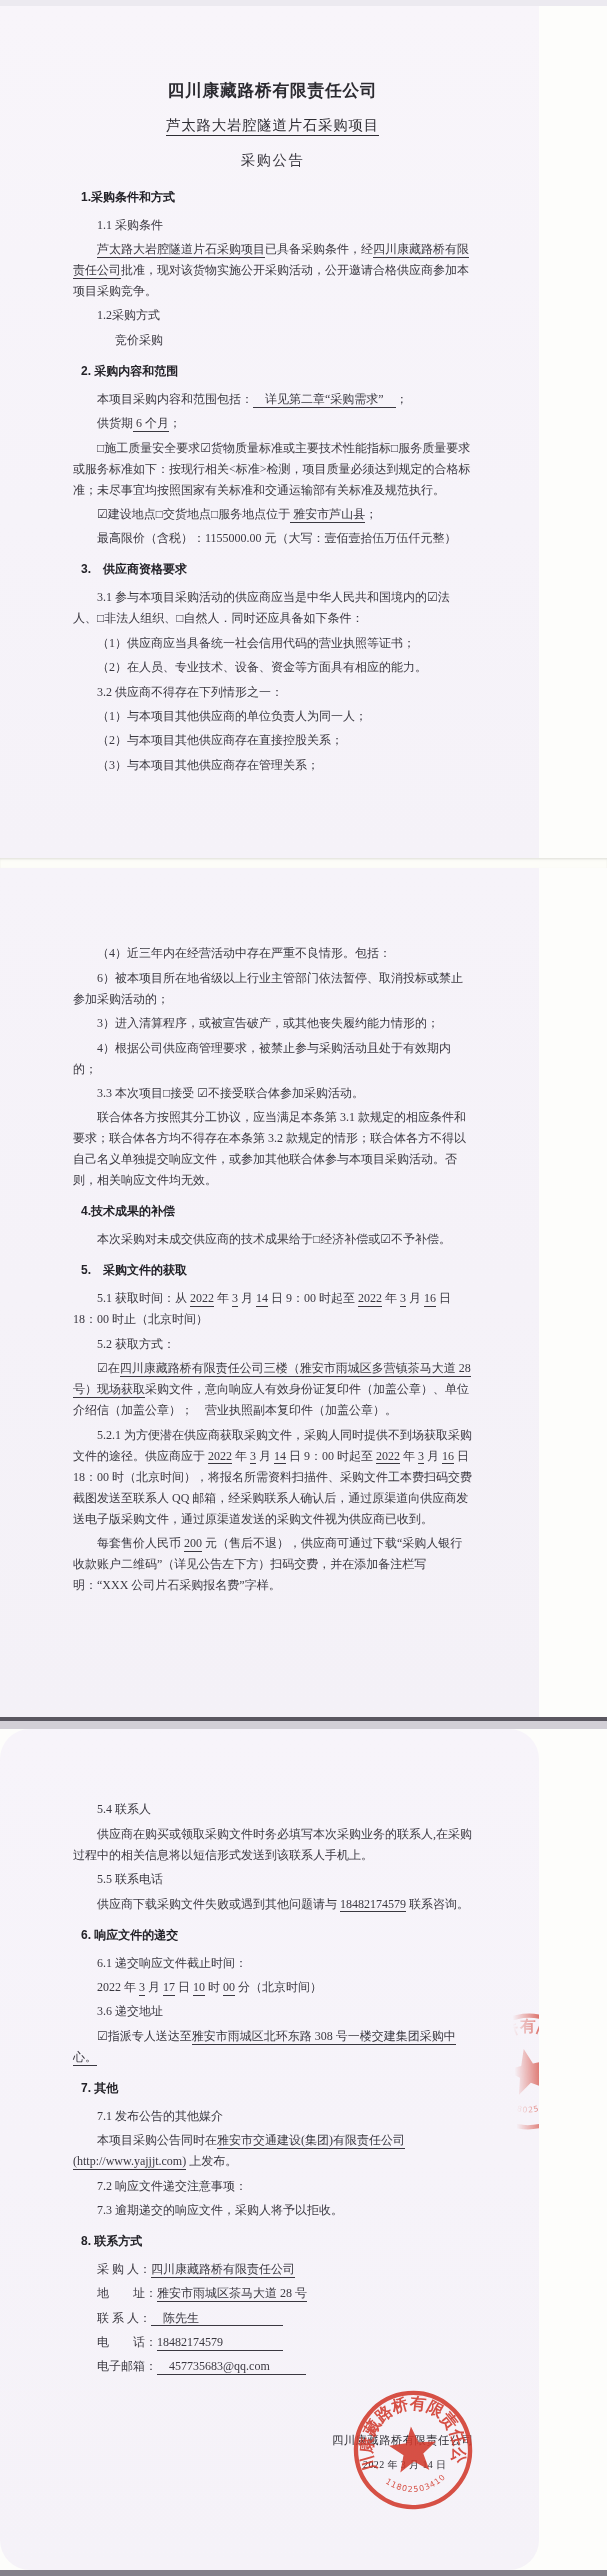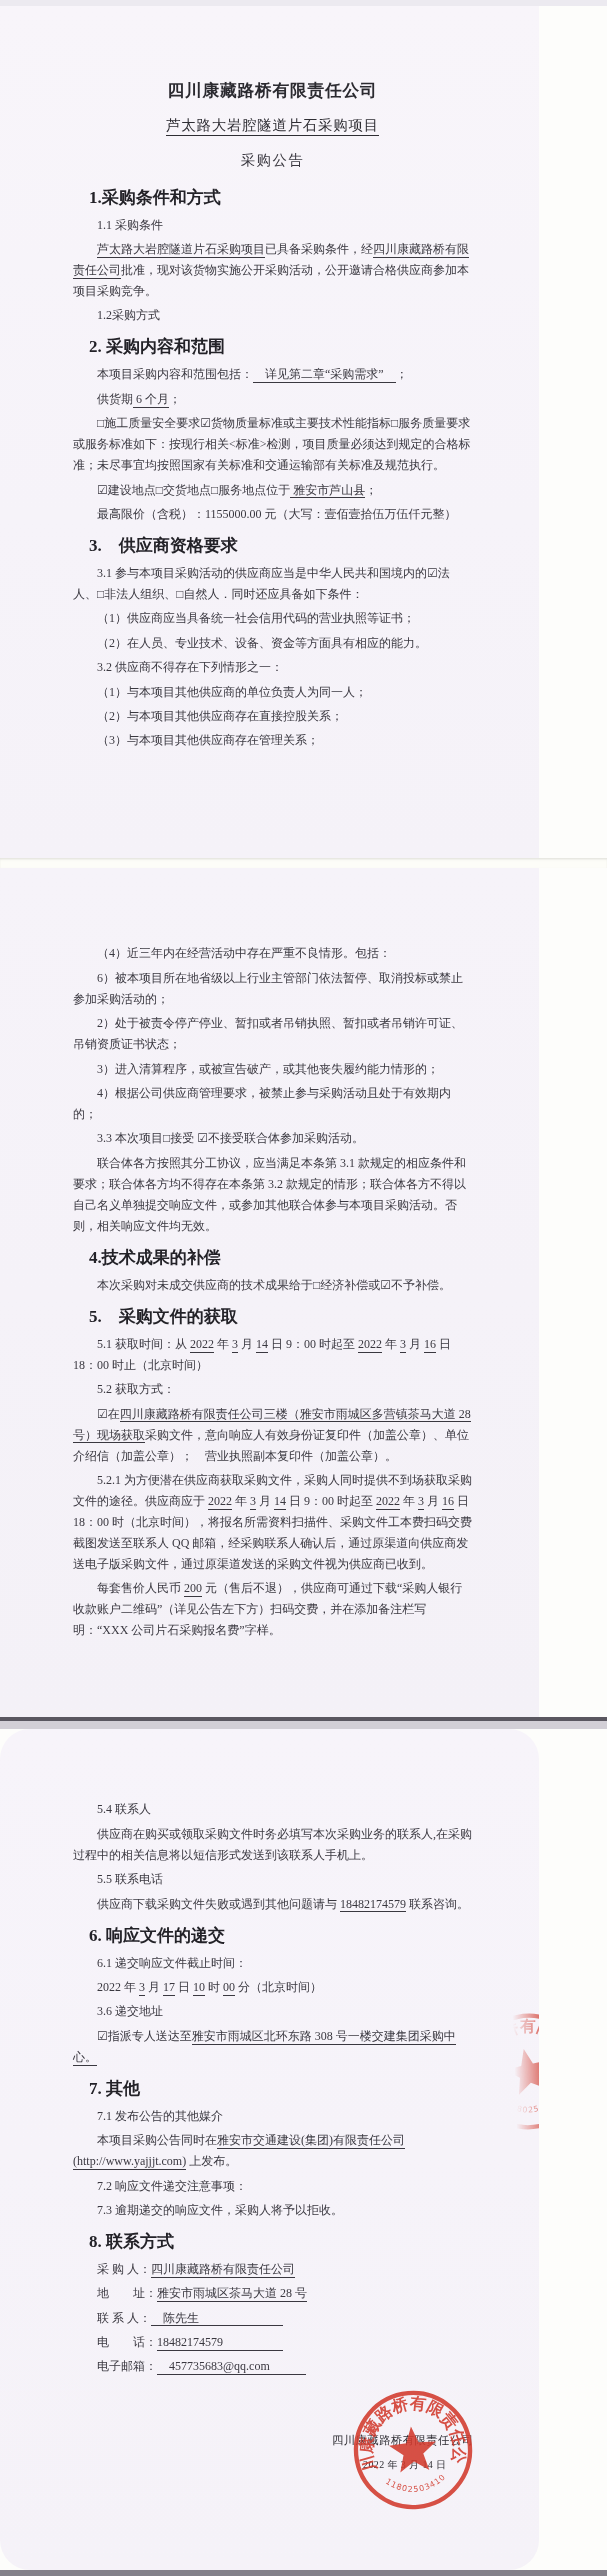--- a/index.html
+++ b/index.html
@@ -46,23 +46,23 @@
     font-weight:bold;font-size:16.7px;color:#2b2a30;
     margin:0 0 12px 0;line-height:23px;letter-spacing:0.8px;
   }
   .title2{
     text-align:center;text-indent:0;font-size:14.4px;color:#2e2d33;
     margin:0 0 12px 0;line-height:23px;letter-spacing:0.8px;
   }
   .title2 span{border-bottom:1.1px solid #2e2d33;padding-bottom:1.5px;}
   .title3{text-align:center;text-indent:0;font-size:14.4px;margin:0 0 13.7px 0;line-height:23px;letter-spacing:1.5px;}
   .hd{
-    font-family:Liberation Serif, serif;
-    font-weight:bold;font-size:17px;color:#232228;
-    margin:9px 0 6px 16px;line-height:23px;text-indent:0;
+    font-family:Liberation Sans, sans-serif;
+    font-weight:bold;font-size:12px;color:#232228;
+    margin:9px 0 6px 8px;line-height:23px;text-indent:0;
   }
   .u{border-bottom:0.8px solid #3a3840;padding-bottom:0.8px;}
   .seal{position:absolute;pointer-events:none;opacity:.88;}
   .seal svg{display:block;}
   .seal-right-only{
     -webkit-mask-image:linear-gradient(100deg,transparent 40%,#000 62%);
     mask-image:linear-gradient(100deg,transparent 40%,#000 62%);
     opacity:.8;
   }
   .sig-company{
@@ -83,20 +83,21 @@
   <div class="page" id="page1">
     <div class="content">
       <p class="title1">四川康藏路桥有限责任公司</p>
       <p class="title2"><span>芦太路大岩腔隧道片石采购项目</span></p>
       <p class="title3">采购公告</p>
 
       <p class="hd noindent">1.采购条件和方式</p>
       <p class="line">1.1 采购条件</p>
       <p class="line"><span class="u">芦太路大岩腔隧道片石采购项目</span><span>已具备采购条件，经</span><span class="u">四川康藏路桥有限责任公司</span><span>批准，现对该货物实施公开采购活动，公开邀请合格供应商参加本项目采购竞争。</span></p>
       <p class="line">1.2采购方式</p>
+      <p class="line deepindent">竞价采购</p>
 
       <p class="hd noindent">2. 采购内容和范围</p>
       <p class="line"><span>本项目采购内容和范围包括：</span><span class="u">　详见第二章“采购需求”　</span><span>；</span></p>
       <p class="line"><span>供货期</span><span class="u"> 6 个月</span><span>；</span></p>
       <p class="line">□施工质量安全要求☑货物质量标准或主要技术性能指标□服务质量要求或服务标准如下：按现行相关&lt;标准&gt;检测，项目质量必须达到规定的合格标准；未尽事宜均按照国家有关标准和交通运输部有关标准及规范执行。</p>
       <p class="line"><span>☑建设地点□交货地点□服务地点位于</span><span class="u"> 雅安市芦山县</span><span>；</span></p>
       <p class="line">最高限价（含税）：1155000.00 元（大写：壹佰壹拾伍万伍仟元整）</p>
 
       <p class="hd noindent">3.　供应商资格要求</p>
       <p class="line">3.1 参与本项目采购活动的供应商应当是中华人民共和国境内的☑法人、□非法人组织、□自然人．同时还应具备如下条件：</p>
@@ -108,21 +109,20 @@
       <p class="line">（3）与本项目其他供应商存在管理关系；</p>
     </div>
   </div>
 
   <div class="gap1"></div>
 
   <div class="page" id="page2">
     <div class="content">
       <p class="line">（4）近三年内在经营活动中存在严重不良情形。包括：</p>
       <p class="line">6）被本项目所在地省级以上行业主管部门依法暂停、取消投标或禁止参加采购活动的；</p>
-      <p class="line">2）处于被责令停产停业、暂扣或者吊销执照、暂扣或者吊销许可证、吊销资质证书状态；</p>
       <p class="line">3）进入清算程序，或被宣告破产，或其他丧失履约能力情形的；</p>
       <p class="line">4）根据公司供应商管理要求，被禁止参与采购活动且处于有效期内的；</p>
       <p class="line">3.3 本次项目□接受 ☑不接受联合体参加采购活动。</p>
       <p class="line">联合体各方按照其分工协议，应当满足本条第 3.1 款规定的相应条件和要求；联合体各方均不得存在本条第 3.2 款规定的情形；联合体各方不得以自己名义单独提交响应文件，或参加其他联合体参与本项目采购活动。否则，相关响应文件均无效。</p>
 
       <p class="hd noindent">4.技术成果的补偿</p>
       <p class="line">本次采购对未成交供应商的技术成果给于□经济补偿或☑不予补偿。</p>
 
       <p class="hd noindent">5.　采购文件的获取</p>
       <p class="line"><span>5.1 获取时间：从 </span><span class="u">2022</span><span> 年 </span><span class="u">3</span><span> 月 </span><span class="u">14</span><span> 日 9：00 时起至 </span><span class="u">2022</span><span> 年 </span><span class="u">3</span><span> 月 </span><span class="u">16</span><span> 日 18：00 时止（北京时间）</span></p>

